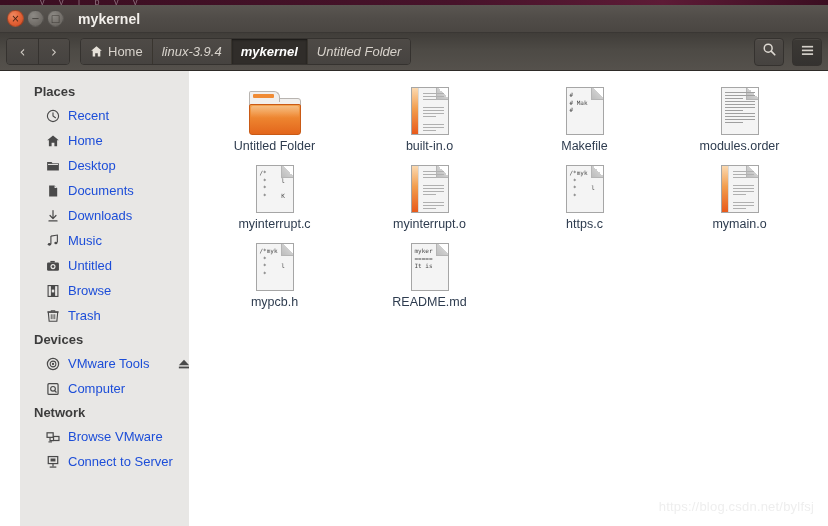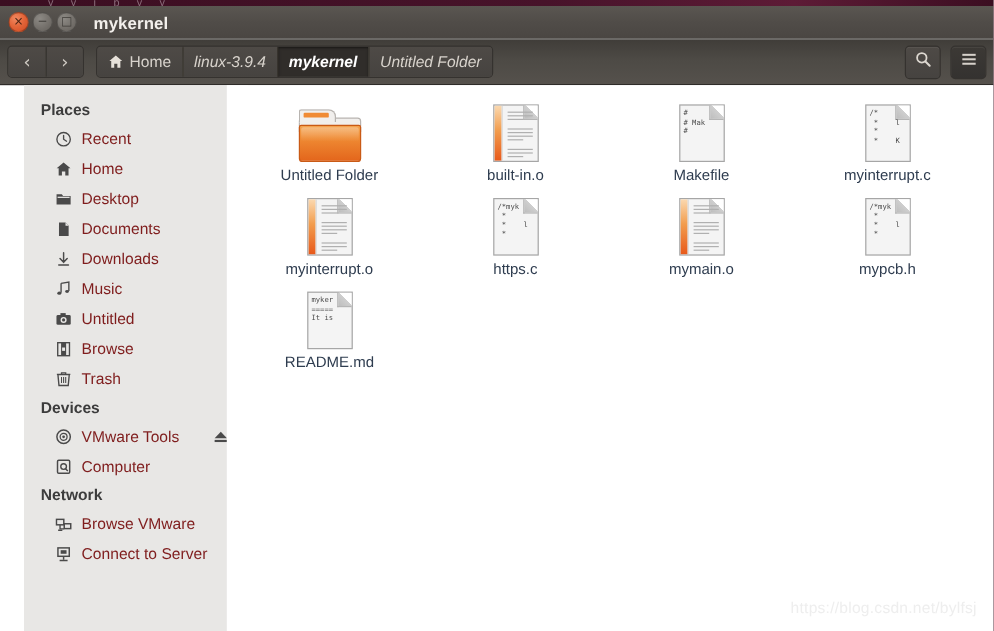--- a/index.html
+++ b/index.html
@@ -168,21 +168,21 @@
     font-weight: bold;
     color: #3c3c3c;
     padding: 4px 0 4px 14px;
   }
   .sb-item {
     display: flex;
     align-items: center;
     height: 25px;
     padding-left: 24px;
     font-size: 13px;
-    color: #7f1d1d;
+    color: #1d4ed8;
     position: relative;
   }
   .sb-ico {
     width: 18px;
     display: inline-flex;
     align-items: center;
     justify-content: center;
     margin-right: 6px;
     flex: none;
     color: #4a4a4a;
@@ -617,20 +617,41 @@
           <div class="doc">
             <div class="fold"></div>
             <div class="preview">#
 # Mak
 #</div>
           </div>
         </div>
         <div class="icon-label">Makefile</div>
       </div>
 
+      <div class="icon-cell">
+        <div class="icon-art">
+          <div class="doc">
+            <div class="fold"></div>
+            <div class="plines">
+              <i></i>
+                <i></i>
+                <i class="sh"></i>
+              <i></i>
+                <i></i>
+                <i></i>
+                <i class="sh"></i>
+              <i></i>
+                <i></i>
+                <i></i>
+                <i class="sh"></i>
+            </div>
+          </div>
+        </div>
+        <div class="icon-label">modules.order</div>
+      </div>
 
       <div class="icon-cell">
         <div class="icon-art">
           <div class="doc">
             <div class="fold"></div>
             <div class="preview">/*
  *    l
  *
  *    K</div>
           </div>

